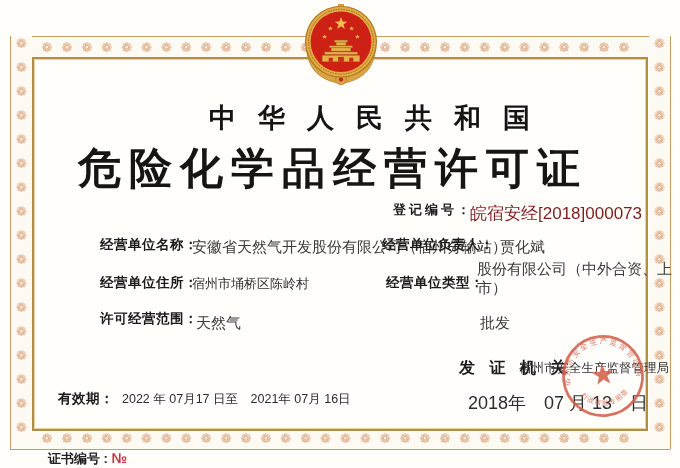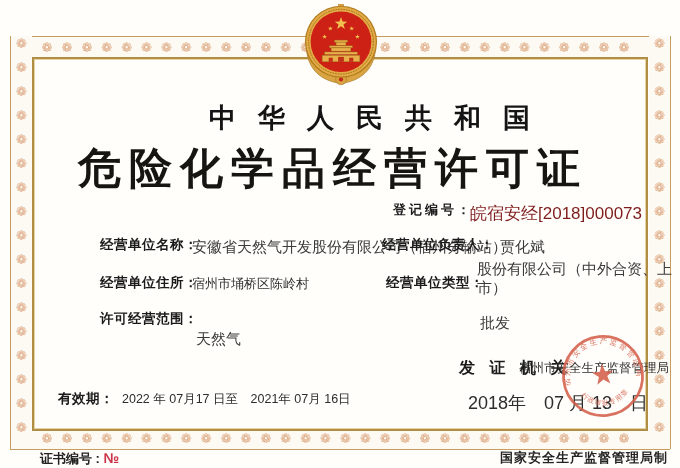--- a/index.html
+++ b/index.html
@@ -42,21 +42,21 @@
   .reg-label{position:absolute;left:393px;font-size:13px;font-weight:bold;
     color:#1c1c1c;letter-spacing:3px;}
   .reg-value{position:absolute;left:470px;top:1px;font-size:17px;color:#7f1d1d;}
   
   .lbl{position:absolute;font-size:13.5px;font-weight:bold;color:#1b1b1b;letter-spacing:0.5px;}
   .val{position:absolute;font-size:15px;color:#3a3a3a;}
   
   .stamp{position:absolute;left:560px;top:333px;width:86px;height:86px;
     opacity:0.88;transform:rotate(-6deg);z-index:5;}
   
-  .cert-no{position:absolute;left:40px;top:450px;font-size:13px;font-weight:bold;color:#222;}
+  .cert-no{position:absolute;left:48px;top:450px;font-size:13px;font-weight:bold;color:#222;}
   .cert-no .no-sym{color:#cc3347;font-size:14px;font-weight:bold;}
   .made-by{position:absolute;left:500px;top:449px;font-size:13px;font-weight:bold;
     color:#242424;letter-spacing:1px;}
 </style>
 </head>
 <body>
 
 <div class="page">
 
   <div class="band band-top" style="color: rgb(220, 166, 127);">❁❁❁❁❁❁❁❁❁❁❁❁❁❁❁❁❁❁❁❁❁❁❁❁❁❁❁❁❁❁</div>
@@ -106,21 +106,21 @@
   <span class="val" style="left:192px;top:238px">安徽省天然气开发股份有限公司（宿州分输站）</span>
   <span class="lbl" style="left:382px;top:236px">经营单位负责人：</span>
   <span class="val" style="left:500px;top:238px">贾化斌</span>
 
   <span class="lbl" style="left:100px;top:274px">经营单位住所：</span>
   <span class="val" style="left:192px;top:275px;font-size:13px;font-weight:normal;color:#2f2f2f">宿州市埇桥区陈岭村</span>
   <span class="lbl" style="left:386px;top:274px">经营单位类型：</span>
   <span class="val" style="left:477px;top:260px">股份有限公司（中外合资、上市）</span>
 
   <span class="lbl" style="left:100px;top:310px">许可经营范围：</span>
-  <span class="val" style="left:196px;top:330px">天然气</span>
+  <span class="val" style="left:196px;top:314px">天然气</span>
   <span class="val" style="left:480px;top:314px">批发</span>
 
   <span class="lbl" style="left:459px;top:358px;font-size:16px;letter-spacing:5px">发 证 机 关</span>
   <span class="val" style="left:519px;top:360px;font-size:12.5px;color:#2d2d2d">宿州市安全生产监督管理局</span>
 
   <span class="lbl" style="left:58px;top:390px">有效期：</span>
   <span class="val" style="left:122px;top:391px;font-size:12.5px;color:#2d2d2d">2022 年 07月17 日至　2021年 07月 16日</span>
   <span class="val" style="left:468px;top:391px;font-size:18px;color:#2d2d2d">2018年　07 月 13　日</span>
 
   <svg class="stamp" viewBox="0 0 100 100" aria-hidden="true">
@@ -135,15 +135,14 @@
     </text>
     <text font-size="8" fill="#d4604b" letter-spacing="1.2" font-family="Liberation Sans, DejaVu Sans, sans-serif" text-anchor="middle">
       <textPath href="#arcBottom" startOffset="50%">行政审批专用章</textPath>
     </text>
   </svg>
 
   <div class="cert-no">
     <span>证书编号 :</span>
     <span class="no-sym">№</span>
   </div>
-  <div class="made-by">国家安全生产监督管理局制</div>
 
 </div>
 
 </body></html>

